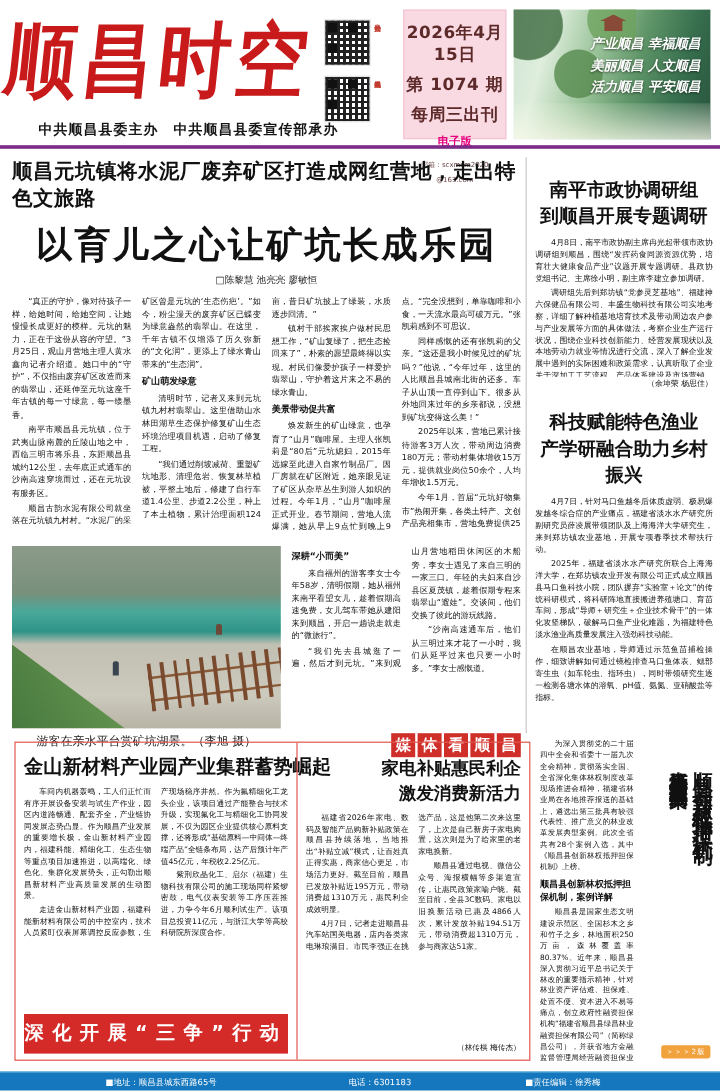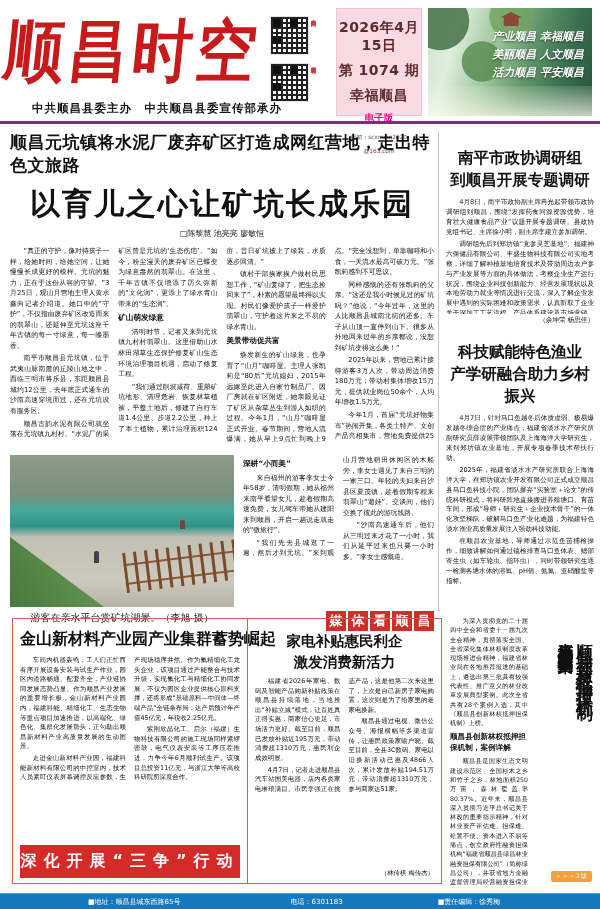--- a/index.html
+++ b/index.html
@@ -83,21 +83,21 @@
   .bottom-box{position:absolute;left:12px;top:618px;width:430px;height:266px;border:1px solid #e2574e;
               display:flex;box-sizing:border-box;}
   .bl{width:234px;box-sizing:border-box;padding:4px 7px 5px;display:flex;flex-direction:column;}
   .bl-head{font-family:"DejaVu Serif","Liberation Serif",serif;font-size:16px;font-weight:900;
            text-align:left;margin:6px 0 6px;white-space:nowrap;}
   .b-body{flex:1;column-count:2;column-gap:8px;font-size:6.4px;line-height:1.5;text-align:justify;overflow:hidden;}
   .banner{height:33px;background:#d42a28;color:#fff;display:flex;align-items:center;justify-content:center;
           font-size:16px;font-weight:900;letter-spacing:7px;margin-top:4px;white-space:nowrap;}
   .bm{flex:1;border-left:1px solid #e2574e;box-sizing:border-box;padding:4px 7px 5px;display:flex;flex-direction:column;}
   .bm-head{font-family:"DejaVu Serif","Liberation Serif",serif;font-size:14.5px;font-weight:900;
-           text-align:center;line-height:1.45;margin:7px 0 5px;}
+           text-align:right;line-height:1.45;margin:7px 0 5px;}
   .bm-sign{text-align:right;font-size:6.4px;margin-top:2px;}
   .br{position:absolute;left:450px;top:616px;width:144px;height:272px;display:flex;}
   .br-body{width:78px;font-size:6.2px;line-height:1.5;text-align:justify;overflow:hidden;}
   .br-titles{flex:1;writing-mode:vertical-rl;padding-top:14px;margin-left:4px;position:relative;}
   .vt-main{font-family:"DejaVu Serif","Liberation Serif",serif;font-size:17px;font-weight:900;
            letter-spacing:5px;line-height:1.15;}
   .vt-sub{font-family:"DejaVu Serif","Liberation Serif",serif;font-size:15.5px;font-weight:900;
           letter-spacing:1px;line-height:1.2;margin-top:0;}
   .jump{position:absolute;right:2px;bottom:6px;writing-mode:horizontal-tb;background:#f2a23c;color:#fff;
         font-size:6px;padding:1px 4px;border-radius:2px;letter-spacing:1px;}
@@ -123,21 +123,21 @@
         <div class="qr-label">扫码关注公众号</div>
       </div>
       <div class="qr-wrap">
         <div class="qr"></div>
         <div class="qr-label">扫码观看视频号</div>
       </div>
     </div>
     <div class="issue-box">
       <div class="ib-line">2026年4月15日</div>
       <div class="ib-line">第 1074 期</div>
-      <div class="ib-line">幸福顺昌</div>
+      <div class="ib-line">每周三出刊</div>
       <div class="ib-edition">电子版</div>
       <div class="ib-mail">邮箱：scxmsm2020</div>
       <div class="ib-mail">@163.com</div>
     </div>
     <div class="scene">
       <div class="pavilion"></div>
       <div class="slogan">
           <div class="slogan-line">产业顺昌 幸福顺昌</div>
           <div class="slogan-line">美丽顺昌 人文顺昌</div>
           <div class="slogan-line">活力顺昌 平安顺昌</div>

